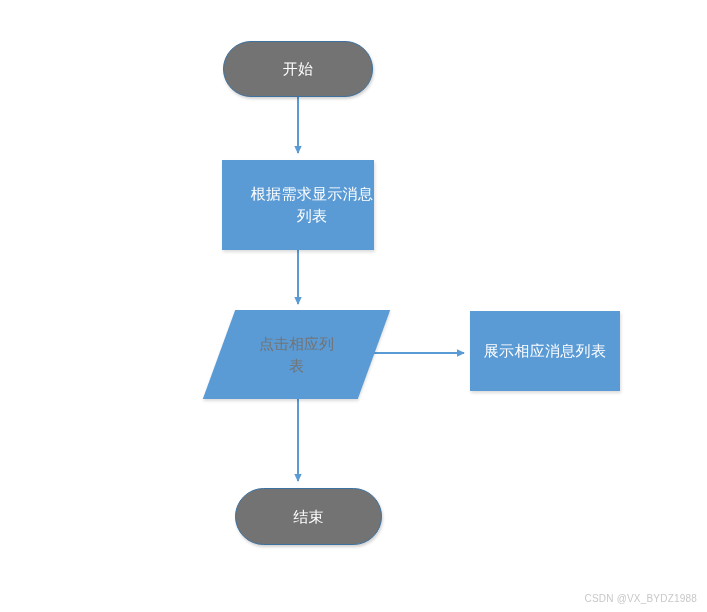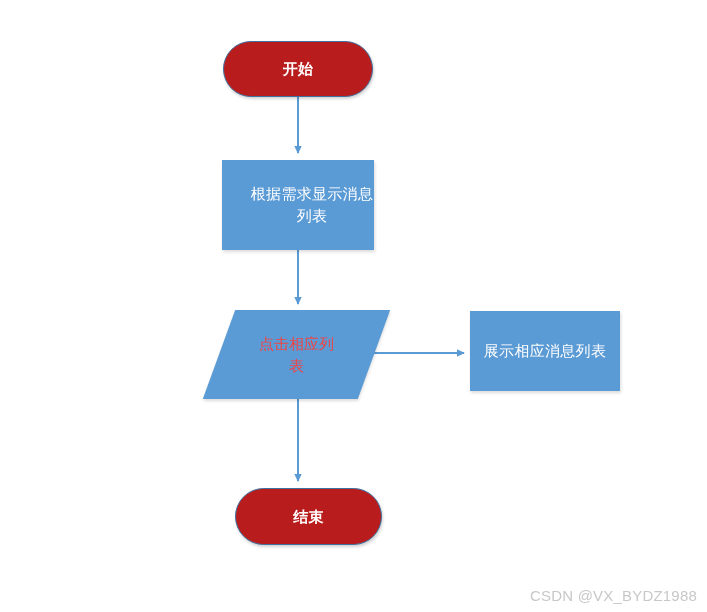--- a/index.html
+++ b/index.html
@@ -34,25 +34,24 @@
     font-size: 15px;
     line-height: 1.45;
     text-align: center;
     letter-spacing: 0.3px;
     white-space: pre-line;
     user-select: none;
   }
 
   
   .node-terminator {
-    background: #b91c1c;
+    background: #737373;
     border: 1px solid #3d719f;
     border-radius: 999px;
     box-shadow: 1px 2px 3px rgba(0,0,0,0.18);
-    font-weight: bold;
   }
 
   
   .node-process {
     background: #5b9bd5;
     box-shadow: 1px 2px 3px rgba(0,0,0,0.14);
   }
 
   
   .node-io-wrap {
@@ -70,35 +69,35 @@
   }
   .node-io-label {
     position: absolute;
     left: 0;
     top: 0;
     width: 100%;
     height: 100%;
     display: flex;
     align-items: center;
     justify-content: center;
-    color: #ef4444;
+    color: #737373;
     font-size: 15px;
     line-height: 1.45;
     text-align: center;
     white-space: pre-line;
     user-select: none;
   }
 
   
   #watermark {
     position: absolute;
     right: 10px;
     bottom: 8px;
     color: #c8c8c8;
-    font-size: 15px;
+    font-size: 10px;
     letter-spacing: 0.2px;
     user-select: none;
   }
 </style>
 </head>
 <body>
 
 <svg id="flow-canvas" viewBox="0 0 707 612" xmlns="http://www.w3.org/2000/svg">
   <defs>
     <marker id="arrowhead" markerWidth="9" markerHeight="9" refX="7.5" refY="4.5" orient="auto" markerUnits="userSpaceOnUse">

